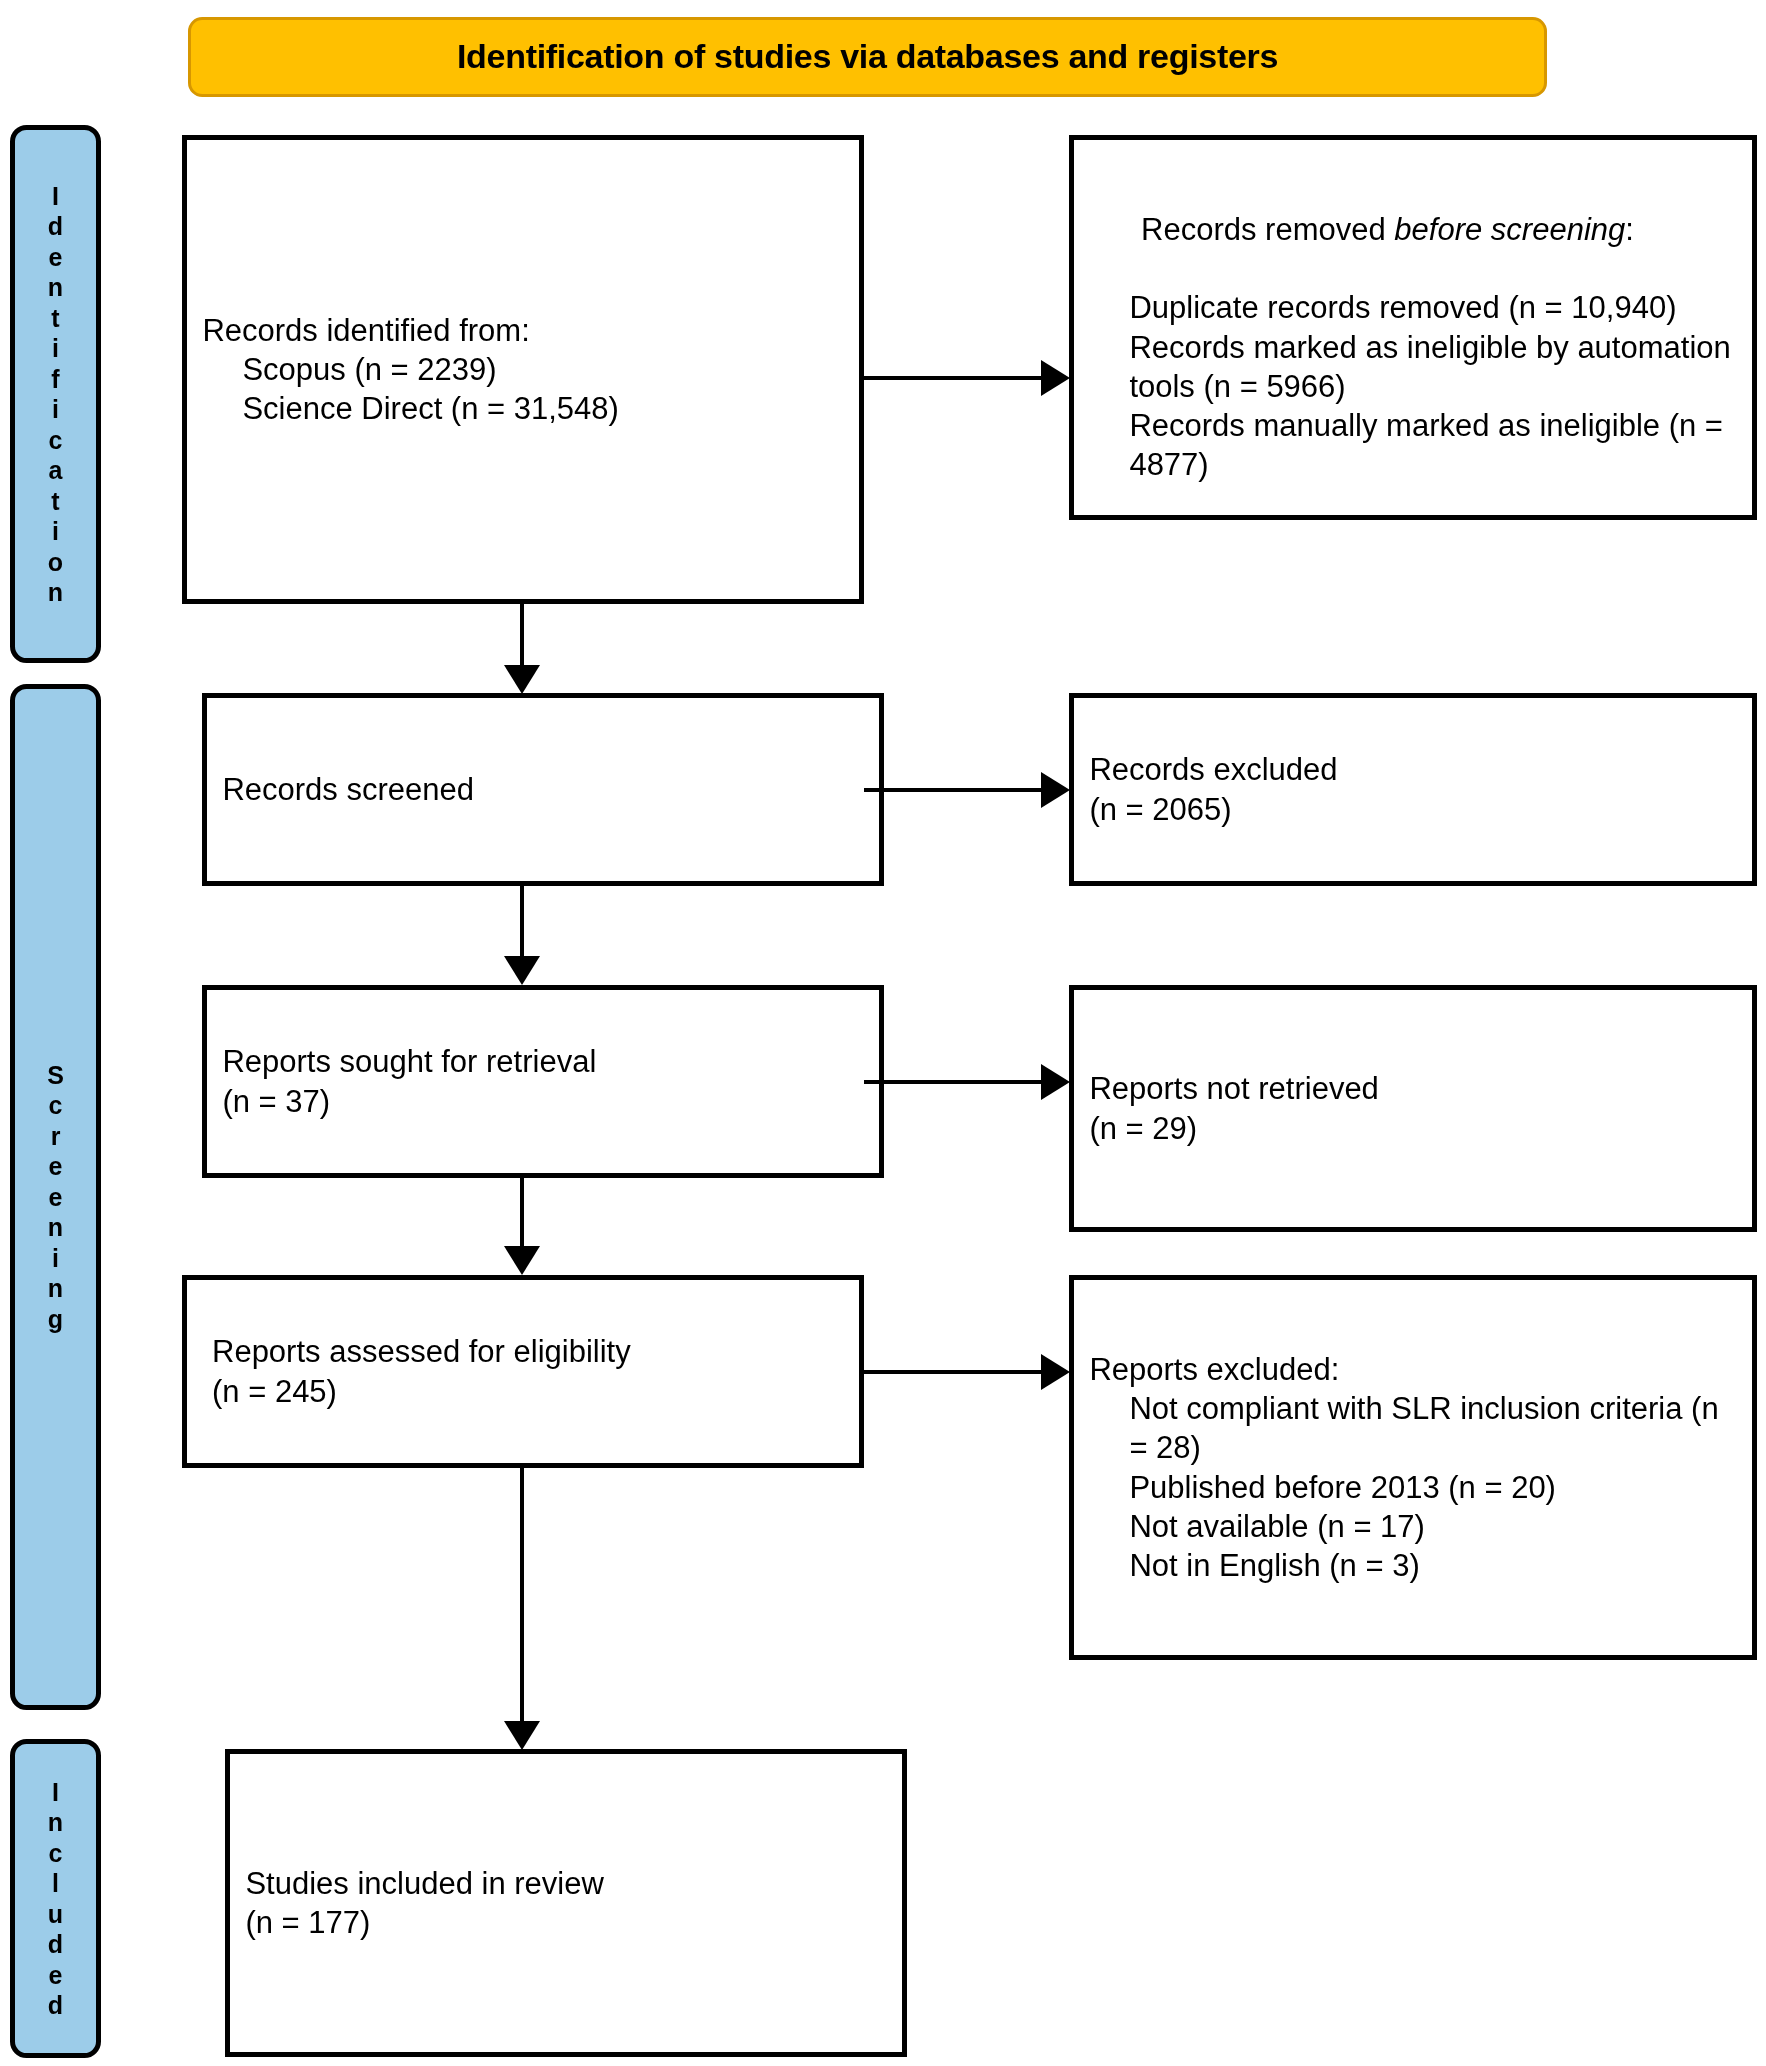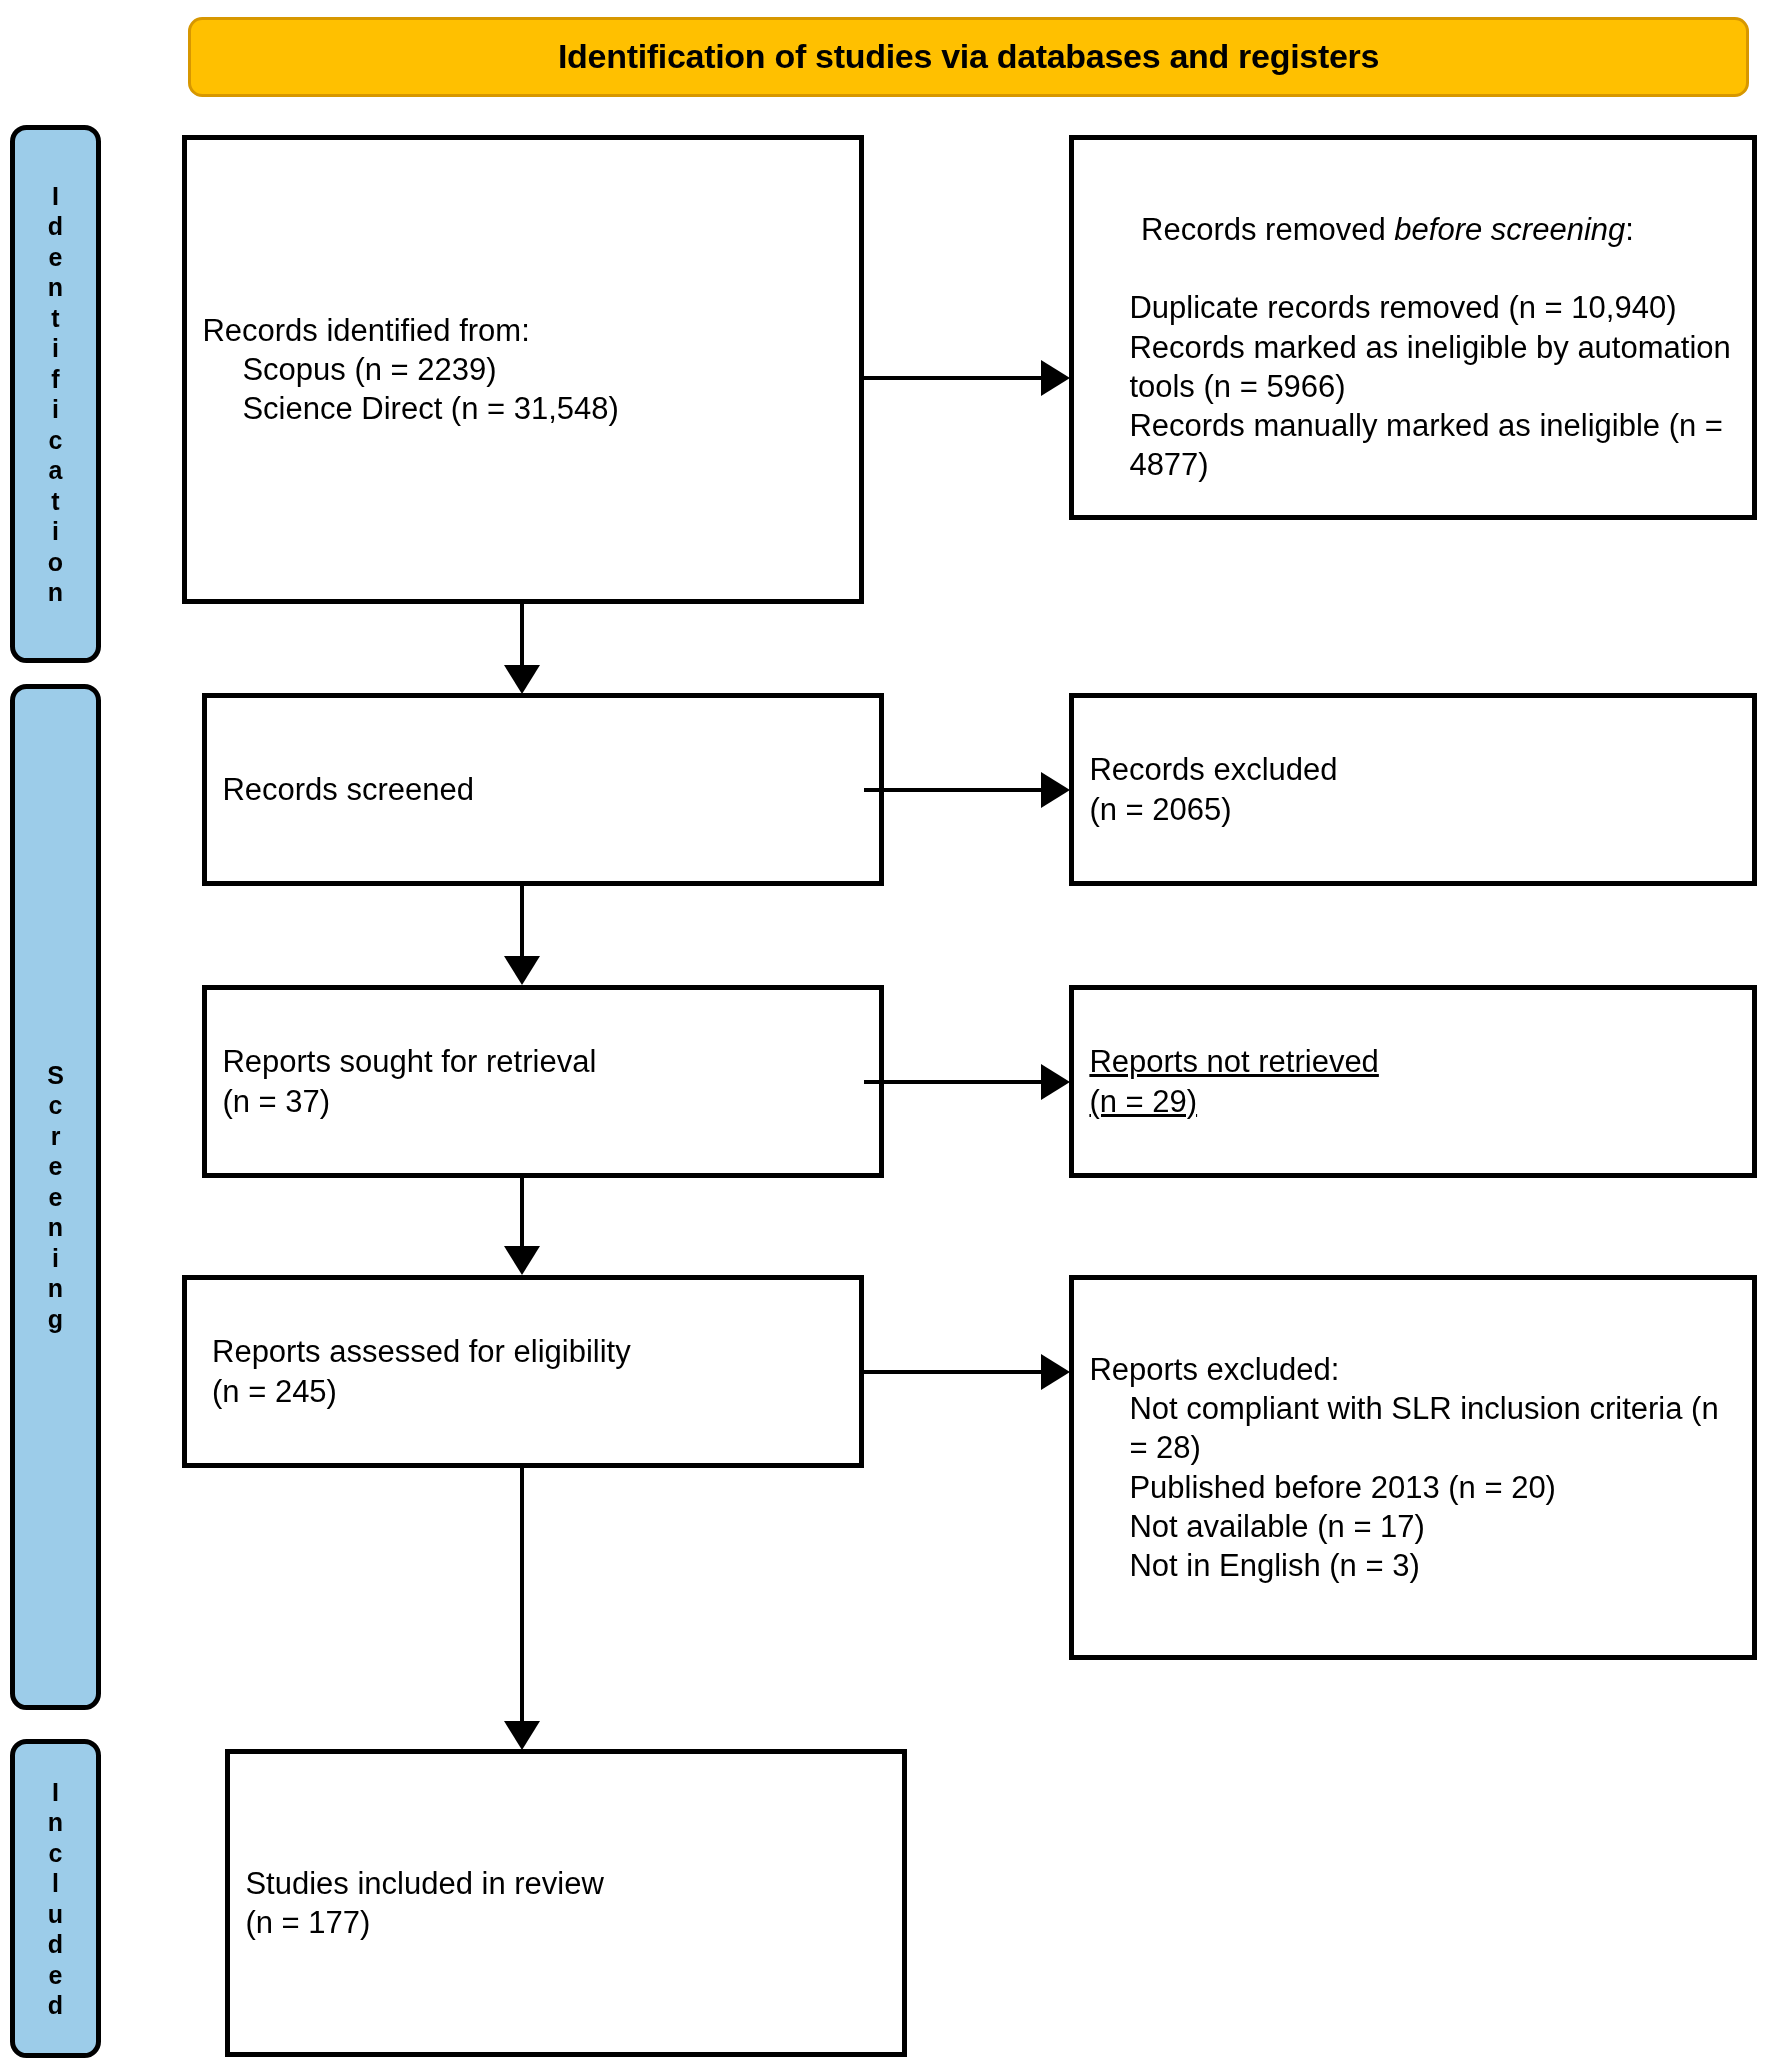--- a/index.html
+++ b/index.html
@@ -18,21 +18,21 @@
     height: 2066px;
     background: #ffffff;
     overflow: hidden;
   }
 
   
   .phase-banner {
     position: absolute;
     left: 188px;
     top: 16.5px;
-    width: 1561px;
+    width: 1359px;
     height: 80px;
     background: #FFC000;
     border: 3.3px solid #D79700;
     border-radius: 14.3px;
     box-sizing: border-box;
     display: flex;
     align-items: center;
     justify-content: center;
   }
   .phase-banner-text {
@@ -91,21 +91,21 @@
   
   #box-identified        { left: 182px;  top: 135px;  width: 682px; height: 469px; }
   #box-screened          { left: 182px;  top: 693px; width: 682px; height: 193px; margin-left: 20px; }
   #box-sought            { left: 182px;  top: 985px; width: 682px; height: 193px; margin-left: 20px; }
   #box-assessed          { left: 182px;  top: 1275px; width: 682px; height: 193px; padding-left: 25px; }
   #box-included          { left: 182px;  top: 1749px; width: 682px; height: 308px; margin-left: 43px; }
 
   
   #box-removed           { left: 1069px; top: 135px;  width: 688px; height: 385px;  }
   #box-records-excluded  { left: 1069px; top: 693px; width: 688px; height: 193px;  }
-  #box-not-retrieved     { left: 1069px; top: 985px; width: 688px; height: 193px; text-decoration: underline;  }
+  #box-not-retrieved     { left: 1069px; top: 985px; width: 688px; height: 247px;  }
   #box-reports-excluded  { left: 1069px; top: 1275px; width: 688px; height: 385px;  }
 
   
   .conn {
     position: absolute;
     background: transparent;
   }
   .conn .shaft-v {
     position: absolute;
     left: 0;

